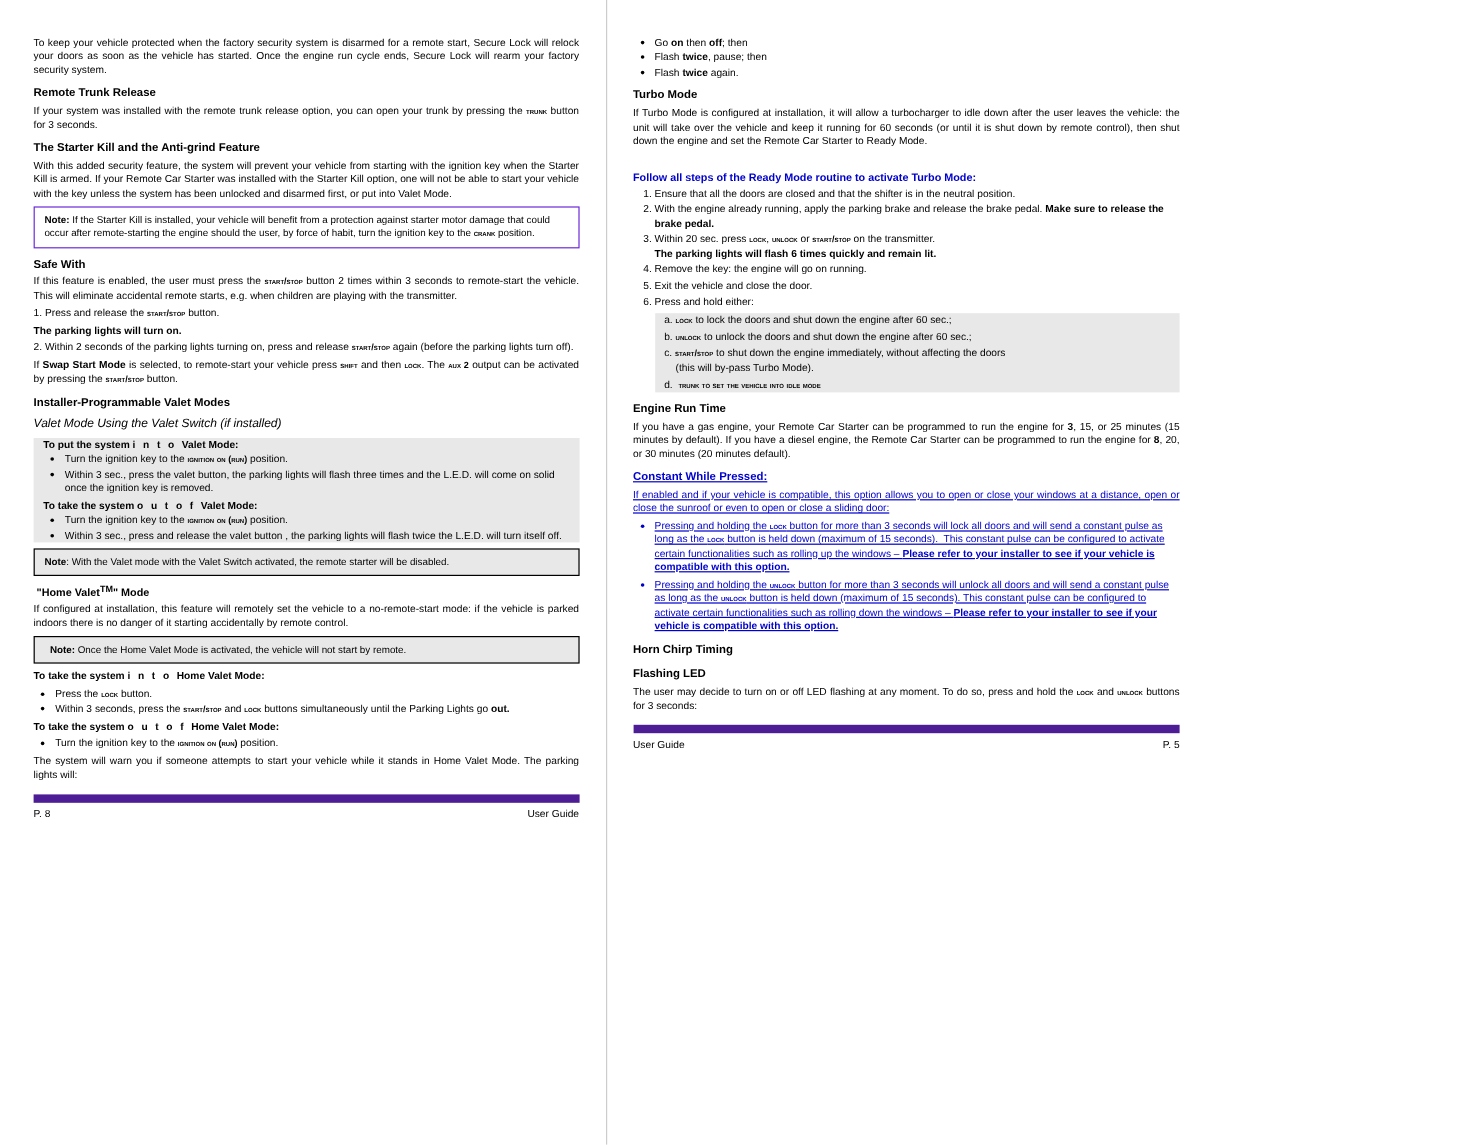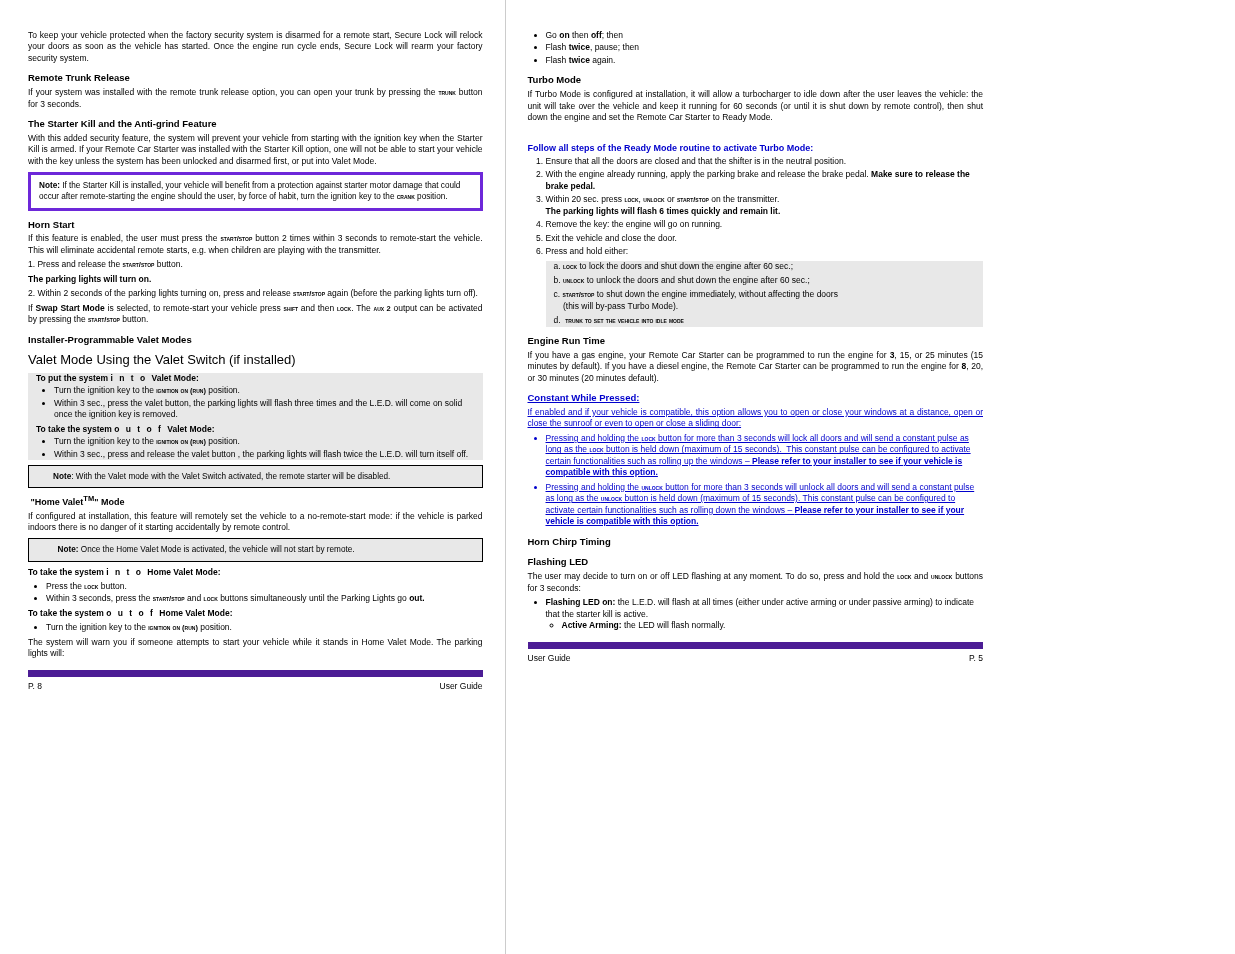--- a/index.html
+++ b/index.html
@@ -45,28 +45,28 @@
       font-size: 9px;
       font-weight: bold;
       margin-top: 6px;
       margin-bottom: 2px;
     }
     p {
       margin-bottom: 3px;
       text-align: justify;
     }
     .note-box {
-      border: 3px solid #6d28d9;
+      border: 1px solid #6d28d9;
       padding: 5px 8px;
       margin: 5px 0;
       font-size: 8.2px;
     }
     .note-box-shaded {
       border: 1px solid #000;
-      padding: 5px 24px;
+      padding: 5px 8px;
       margin: 5px 0;
       font-size: 8.2px;
       background: #e8e8e8;
     }
     ul {
       margin-left: 18px;
       margin-bottom: 3px;
     }
     ul li {
       margin-bottom: 1px;
@@ -97,22 +97,23 @@
       margin: 4px 0;
     }
     .sub-list {
       margin-left: 16px;
     }
     .sub-list li {
       list-style-type: circle;
     }
     .spaced-word { letter-spacing: 2px; }
     .valet-heading {
-      font-size: 13px;
+      font-size: 10px;
       font-weight: normal;
+      font-style: italic;
       margin-top: 5px;
       margin-bottom: 2px;
     }
     .sub-heading {
       font-weight: bold;
       margin-top: 3px;
       margin-bottom: 1px;
     }
   </style>
 </head>
@@ -125,21 +126,21 @@
 
     <h2>Remote Trunk Release</h2>
     <p>If your system was installed with the remote trunk release option, you can open your trunk by pressing the <span class="small-caps">trunk</span> button for 3 seconds.</p>
 
     <h2>The Starter Kill and the Anti-grind Feature</h2>
     <p>With this added security feature, the system will prevent your vehicle from starting with the ignition key when the Starter Kill is armed. If your Remote Car Starter was installed with the Starter Kill option, one will not be able to start your vehicle with the key unless the system has been unlocked and disarmed first, or put into Valet Mode.</p>
     <div class="note-box">
       <span class="bold">Note:</span> If the Starter Kill is installed, your vehicle will benefit from a protection against starter motor damage that could occur after remote-starting the engine should the user, by force of habit, turn the ignition key to the <span class="small-caps">crank</span> position.
     </div>
 
-    <h2>Horn Start</h2>
+    <h2>Safe With</h2>
     <p>If this feature is enabled, the user must press the <span class="small-caps bold">start/stop</span> button 2 times within 3 seconds to remote-start the vehicle. This will eliminate accidental remote starts, e.g. when children are playing with the transmitter.</p>
     <p>1. Press and release the <span class="small-caps bold">start/stop</span> button.</p>
     <p class="bold">The parking lights will turn on.</p>
     <p>2. Within 2 seconds of the parking lights turning on, press and release <span class="small-caps bold">start/stop</span> again (before the parking lights turn off).</p>
     <p>If <span class="bold">Swap Start Mode</span> is selected, to remote-start your vehicle press <span class="small-caps bold">shift</span> and then <span class="small-caps bold">lock</span>. The <span class="small-caps bold">aux 2</span> output can be activated by pressing the <span class="small-caps bold">start/stop</span> button.</p>
 
     <h2>Installer-Programmable Valet Modes</h2>
     <p class="valet-heading">Valet Mode Using the Valet Switch (if installed)</p>
 
     <div class="section-shaded">
@@ -218,26 +219,19 @@
       <li class="blue-text">Pressing and holding the <span class="small-caps bold">lock</span> button for more than 3 seconds will lock all doors and will send a constant pulse as long as the <span class="small-caps bold">lock</span> button is held down (maximum of 15 seconds).&nbsp; This constant pulse can be configured to activate certain functionalities such as rolling up the windows – <span class="bold">Please refer to your installer to see if your vehicle is compatible with this option.</span></li>
     </ul>
     <ul>
       <li class="blue-text">Pressing and holding the <span class="small-caps bold">unlock</span> button for more than 3 seconds will unlock all doors and will send a constant pulse as long as the <span class="small-caps bold">unlock</span> button is held down (maximum of 15 seconds). This constant pulse can be configured to activate certain functionalities such as rolling down the windows – <span class="bold">Please refer to your installer to see if your vehicle is compatible with this option.</span></li>
     </ul>
 
     <h2>Horn Chirp Timing</h2>
 
     <h2>Flashing LED</h2>
     <p>The user may decide to turn on or off LED flashing at any moment. To do so, press and hold the <span class="small-caps bold">lock</span> and <span class="small-caps bold">unlock</span> buttons for 3 seconds:</p>
-    <ul>
-      <li><span class="bold">Flashing LED on:</span> the L.E.D. will flash at all times (either under active arming or under passive arming) to indicate that the starter kill is active.
-        <ul class="sub-list">
-          <li><span class="bold">Active Arming:</span> the LED will flash normally.</li>
-        </ul>
-      </li>
-    </ul>
 
     <div class="page-footer">
       <span>User Guide</span>
       <span>P. 5</span>
     </div>
   </div>
 </div>
 
 </body></html>

